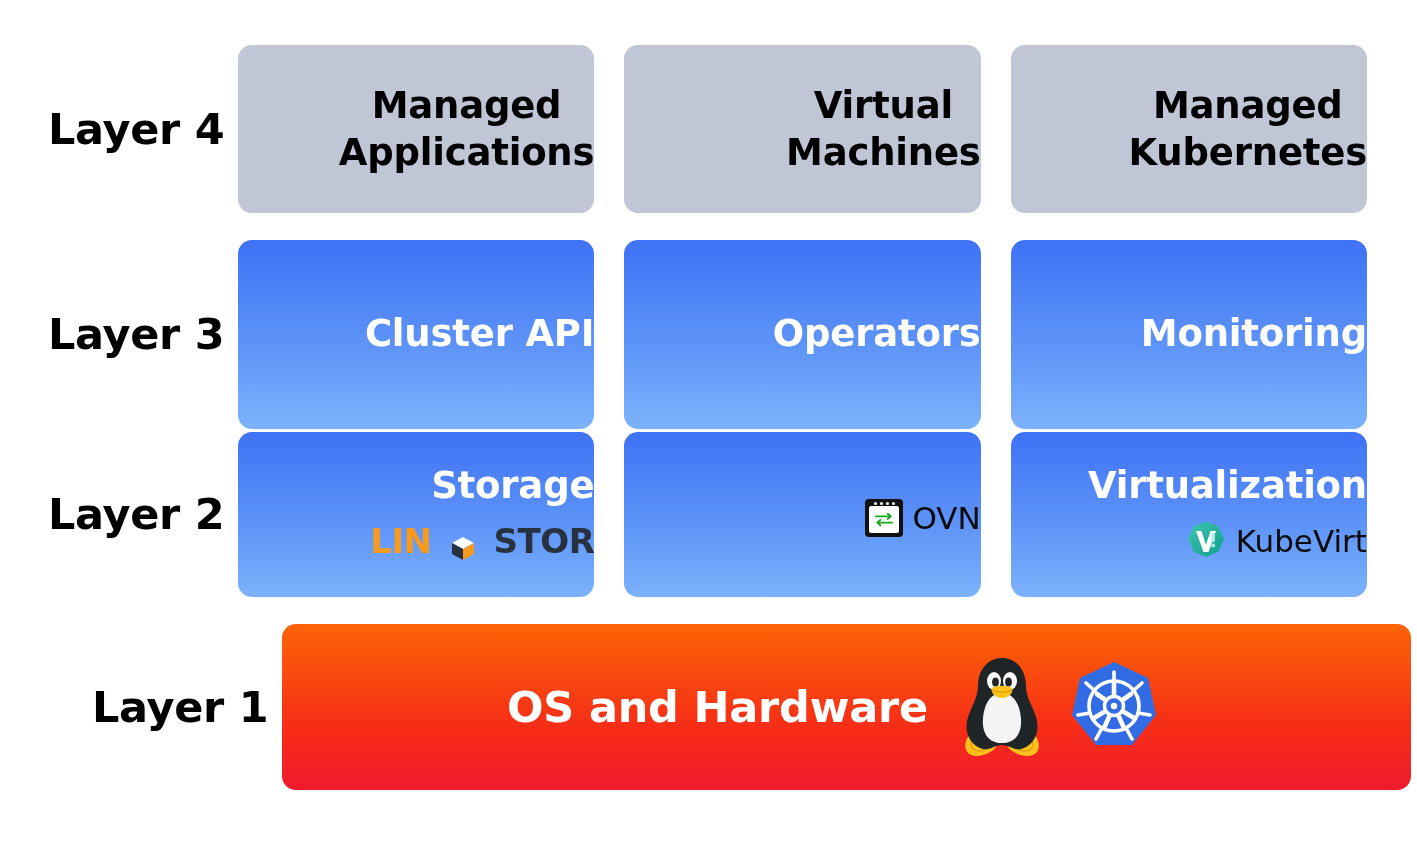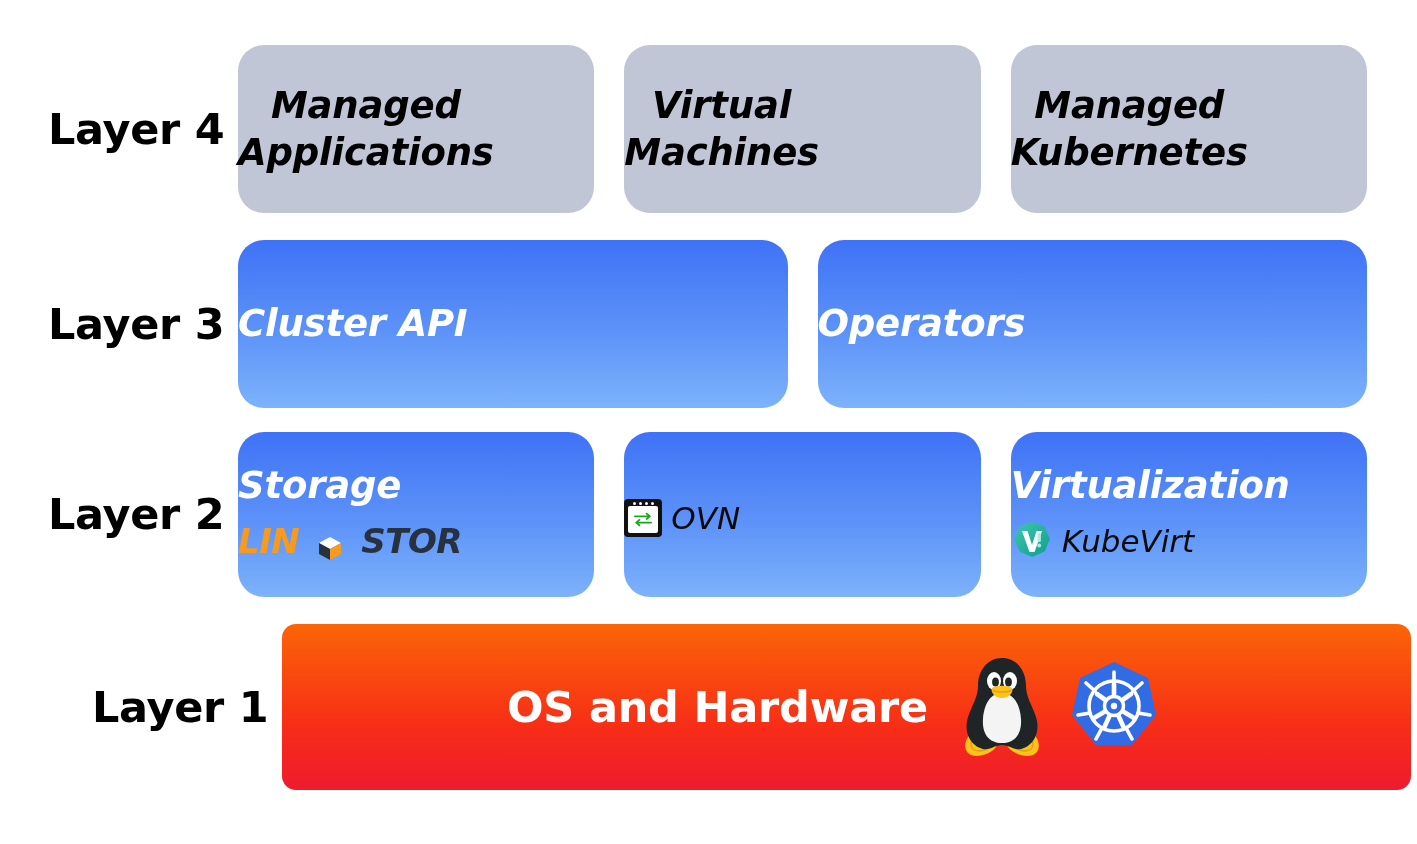--- a/index.html
+++ b/index.html
@@ -25,21 +25,21 @@
 
   
   .row {
     position: absolute;
     left: 0;
     width: 1417px;
     display: flex;
     align-items: stretch;
   }
   .row-l4 { top: 45px;  height: 168px; }
-  .row-l3 { top: 240px; height: 168px; }
+  .row-l3 { top: 240px; height: 189px; }
   .row-l2 { top: 432px; height: 165px; }
   .row-l1 { top: 624px; height: 166px; margin-left: 44px; }
 
   
   .layer-label {
     width: 238px;
     flex: 0 0 238px;
     display: flex;
     align-items: center;
     justify-content: flex-start;
@@ -56,28 +56,27 @@
   .boxes {
     flex: 1 1 auto;
     display: flex;
     gap: 30px;
     padding-right: 50px;
     box-sizing: border-box;
   }
 
   .box {
     flex: 1 1 0;
-    border-radius: 26px;
+    border-radius: 14px;
     display: flex;
     flex-direction: column;
-    align-items: flex-start;
+    align-items: flex-end;
     justify-content: center;
     box-sizing: border-box;
     text-align: center;
-    font-style: italic;
   }
 
   
   .box-grey {
     background: #c0c6d6;
     color: #000000;
     font-size: 37px;
     font-weight: 700;
     line-height: 1.28;
     letter-spacing: -0.2px;
@@ -226,20 +225,23 @@
     <div class="boxes">
 
       <div class="box box-blue">
         <div class="box-title">Cluster API</div>
       </div>
 
       <div class="box box-blue">
         <div class="box-title">Operators</div>
       </div>
 
+      <div class="box box-blue">
+        <div class="box-title">Monitoring</div>
+      </div>
 
     </div>
   </div>
 
   <div class="row row-l2">
     <div class="layer-label">Layer 2</div>
     <div class="boxes">
 
       <div class="box box-blue box-l2">
         <div class="box-title">Storage</div>

